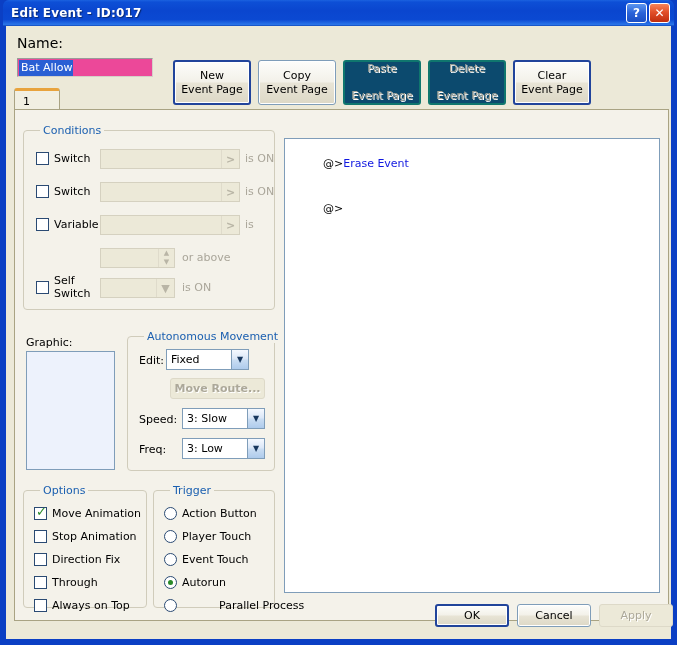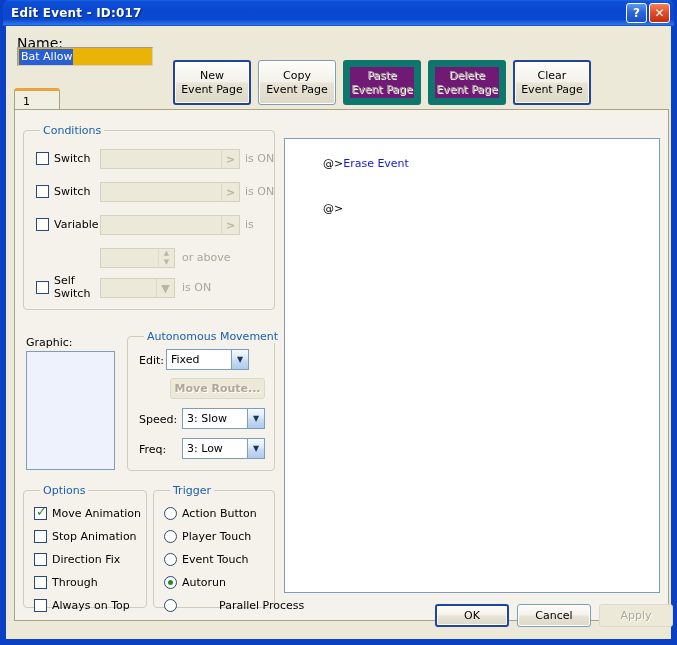--- a/index.html
+++ b/index.html
@@ -92,25 +92,25 @@
   .name-label {
     position: absolute;
     left: 11px;
     top: 9px;
     color: #000;
     font-size: 14px;
   }
   .name-input {
     position: absolute;
     left: 11px;
-    top: 21px;
+    top: 32px;
     width: 136px;
     height: 19px;
     box-sizing: border-box;
-    background: #eab308;
+    background: #ec4899;
     border: 1px solid #9a9a9a;
     border-right-color: #d4d0c8;
     border-bottom-color: #d4d0c8;
     font-family: "DejaVu Sans", "Liberation Sans", sans-serif;
     font-size: 11px;
     padding: 0;
     display: flex;
     align-items: center;
     text-align: right;
   }
@@ -146,23 +146,24 @@
     cursor: default;
     box-shadow: inset 0 0 0 1px #ffffff;
   }
   .pagebtn.default {
     border: 2px solid #21449b;
     box-shadow: inset 0 0 0 1px #ffffff;
   }
   .pagebtn.disabled {
     color: #aca899;
     text-shadow: 1px 1px 0 #ffffff;
-    border: 7px solid #0f766e;
-    background: #701a75;
+    border: 2px solid #0f766e;
+    background: #0c4a6e;
     box-shadow: none;
+    justify-content: space-between;
   }
 
   
   #tabstrip {
     position: absolute;
     left: 8px;
     top: 62px;
     width: 655px;
     height: 22px;
   }

